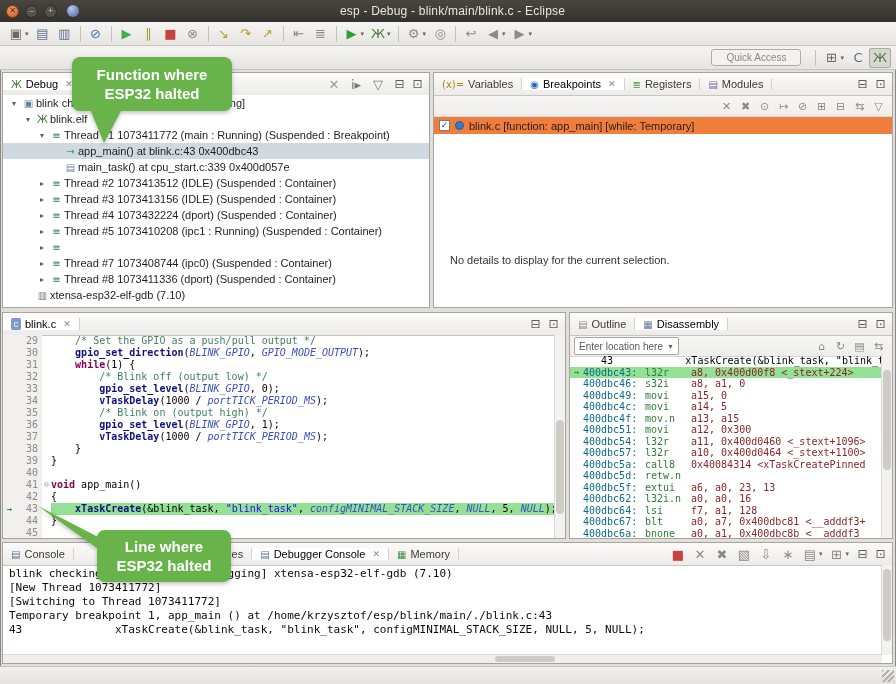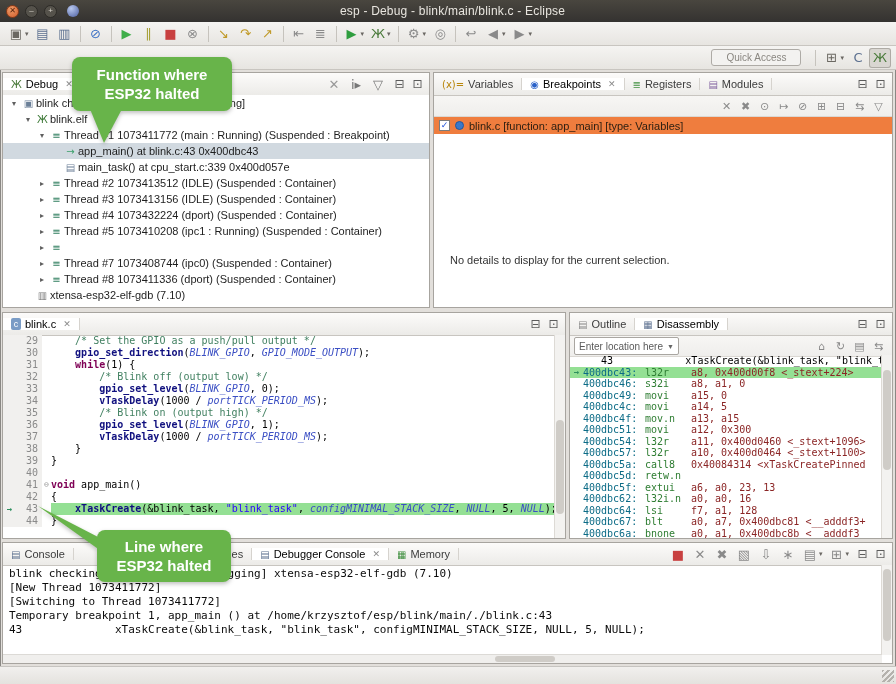--- a/index.html
+++ b/index.html
@@ -229,21 +229,21 @@
         <span class="ticon" style="color: rgb(138, 138, 138);">⊘</span>
         <span class="ticon" style="color: rgb(138, 138, 138);">⊞</span>
         <span class="ticon" style="color: rgb(138, 138, 138);">⊟</span>
         <span class="ticon" style="color: rgb(138, 138, 138);">⇆</span>
         <span class="ticon" style="color: rgb(138, 138, 138);">▽</span>
       </span>
   </div>
   <div class="bprow">
     <span class="bpcheck">✓</span>
     <span class="bpdot"></span>
-    <span>blink.c [function: app_main] [type: Variables]</span>
+    <span>blink.c [function: app_main] [while: Temporary]</span>
   </div>
   <div class="bpmsg">No details to display for the current selection.</div>
 </div>
 
 <div class="panel" style="left:2px;top:312px;width:564px;height:227px">
   <div class="phead">
     <span class="iconstrip">
         <div class="tab active">
           <span class="tabicon cfile">c</span>
           <span class="tablabel">blink.c</span>
@@ -265,20 +265,21 @@
       <div class="eline"><span class="eann"></span><span class="enum">35</span><span class="efold"></span><span class="ecode"><span class="tk-pl">        </span><span class="tk-cm">/* Blink on (output high) */</span></span></div>
       <div class="eline"><span class="eann"></span><span class="enum">36</span><span class="efold"></span><span class="ecode"><span class="tk-pl">        </span><span class="tk-fn">gpio_set_level</span><span class="tk-pl">(</span><span class="tk-mc">BLINK_GPIO</span><span class="tk-pl">, 1);</span></span></div>
       <div class="eline"><span class="eann"></span><span class="enum">37</span><span class="efold"></span><span class="ecode"><span class="tk-pl">        </span><span class="tk-fn">vTaskDelay</span><span class="tk-pl">(1000 / </span><span class="tk-mc">portTICK_PERIOD_MS</span><span class="tk-pl">);</span></span></div>
       <div class="eline"><span class="eann"></span><span class="enum">38</span><span class="efold"></span><span class="ecode"><span class="tk-pl">    }</span></span></div>
       <div class="eline"><span class="eann"></span><span class="enum">39</span><span class="efold"></span><span class="ecode"><span class="tk-pl">}</span></span></div>
       <div class="eline"><span class="eann"></span><span class="enum">40</span><span class="efold"></span><span class="ecode"></span></div>
       <div class="eline"><span class="eann"></span><span class="enum">41</span><span class="efold">⊖</span><span class="ecode"><span class="tk-kw">void</span><span class="tk-pl"> app_main()</span></span></div>
       <div class="eline"><span class="eann"></span><span class="enum">42</span><span class="efold"></span><span class="ecode"><span class="tk-pl">{</span></span></div>
       <div class="eline"><span class="eann">→</span><span class="enum">43</span><span class="efold"></span><span class="ecode cur"><span class="tk-pl">    </span><span class="tk-fn">xTaskCreate</span><span class="tk-pl">(&amp;blink_task, </span><span class="tk-st">"blink_task"</span><span class="tk-pl">, </span><span class="tk-mc">configMINIMAL_STACK_SIZE</span><span class="tk-pl">, </span><span class="tk-mc">NULL</span><span class="tk-pl">, 5, </span><span class="tk-mc">NULL</span><span class="tk-pl">);</span></span></div>
       <div class="eline"><span class="eann"></span><span class="enum">44</span><span class="efold"></span><span class="ecode"><span class="tk-pl">}</span></span></div>
+      <div class="eline"><span class="eann"></span><span class="enum">45</span><span class="efold"></span><span class="ecode"></span></div>
     </div>
   <div class="vscroll">
       <div class="vthumb"></div>
     </div>
 </div>
 
 <div class="panel" style="left:569px;top:312px;width:324px;height:227px">
   <div class="phead">
     <span class="iconstrip">
         <div class="tab">

